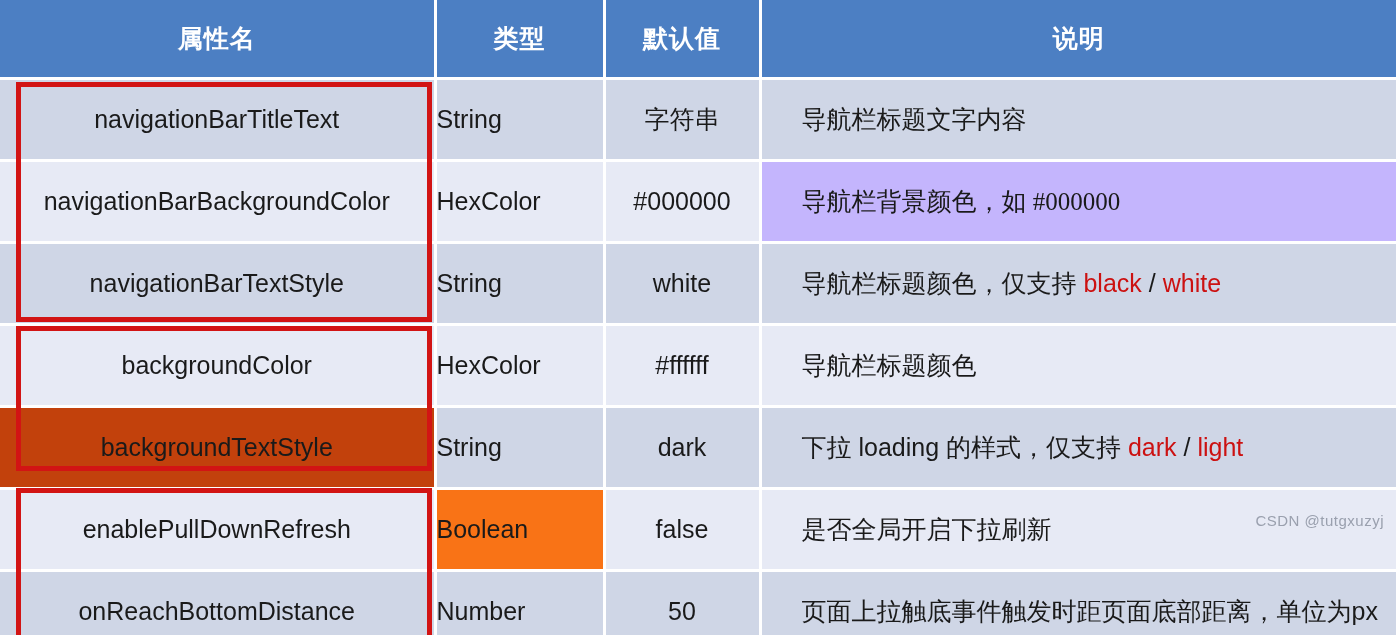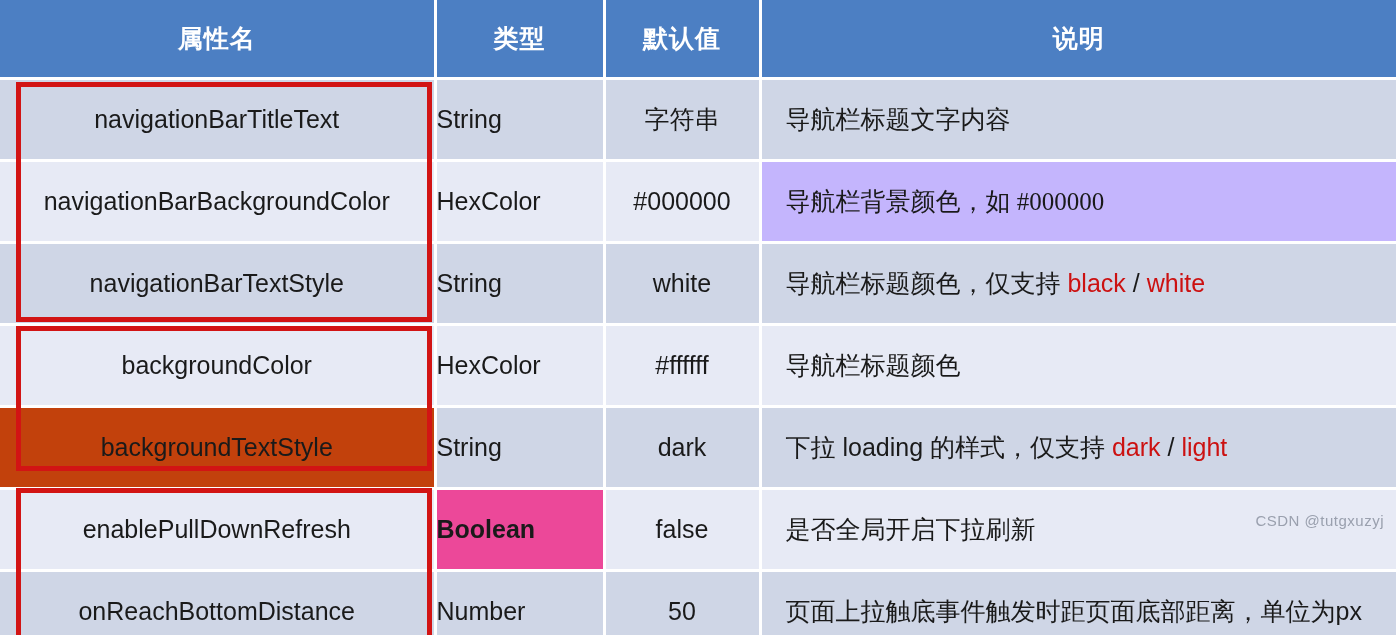--- a/index.html
+++ b/index.html
@@ -58,21 +58,21 @@
     border-bottom: 3px solid #ffffff;
   }
   tbody td:last-child { border-right: none; }
 
   tbody tr.row-odd td  { background: #CFD6E6; }
   tbody tr.row-even td { background: #E7EAF5; }
 
   td.cell-name { text-align: center; }
   td.cell-type { }
   td.cell-def  { text-align: center; }
-  td.cell-desc { text-align: left; padding-left: 24px; }
+  td.cell-desc { text-align: left; padding-left: 40px; }
 
   .kw { color: #CC1111; }
   .sep { color: #1a1a1a; }
 
   
   .redbox {
     position: absolute;
     border: 5px solid #D21414;
     box-sizing: border-box;
     pointer-events: none;
@@ -139,21 +139,21 @@
           <td class="cell-desc" style="background: rgb(231, 234, 245);"><span>导航栏标题颜色</span></td>
         </tr>
         <tr class="row-odd">
           <td class="cell-name" style="background: #c2410c;">backgroundTextStyle</td>
           <td class="cell-type" style="background: rgb(207, 214, 230);">String</td>
           <td class="cell-def" style="background: rgb(207, 214, 230);">dark</td>
           <td class="cell-desc" style="background: rgb(207, 214, 230);"><span>下拉 loading 的样式，仅支持 </span><span class="kw" style="color: rgb(204, 17, 17);">dark</span><span class="sep"> / </span><span class="kw" style="color: rgb(204, 17, 17);">light</span></td>
         </tr>
         <tr class="row-even">
           <td class="cell-name" style="background: rgb(231, 234, 245);">enablePullDownRefresh</td>
-          <td class="cell-type" style="background: #ec4899; font-weight: bold;">Boolean</td>
+          <td class="cell-type" style="background: #f97316;">Boolean</td>
           <td class="cell-def" style="background: rgb(231, 234, 245);">false</td>
           <td class="cell-desc" style="background: rgb(231, 234, 245);"><span>是否全局开启下拉刷新</span></td>
         </tr>
         <tr class="row-odd">
           <td class="cell-name" style="background: rgb(207, 214, 230);">onReachBottomDistance</td>
           <td class="cell-type" style="background: rgb(207, 214, 230);">Number</td>
           <td class="cell-def" style="background: rgb(207, 214, 230);">50</td>
           <td class="cell-desc" style="background: rgb(207, 214, 230);"><span>页面上拉触底事件触发时距页面底部距离，单位为px</span></td>
         </tr>
       </tbody>

